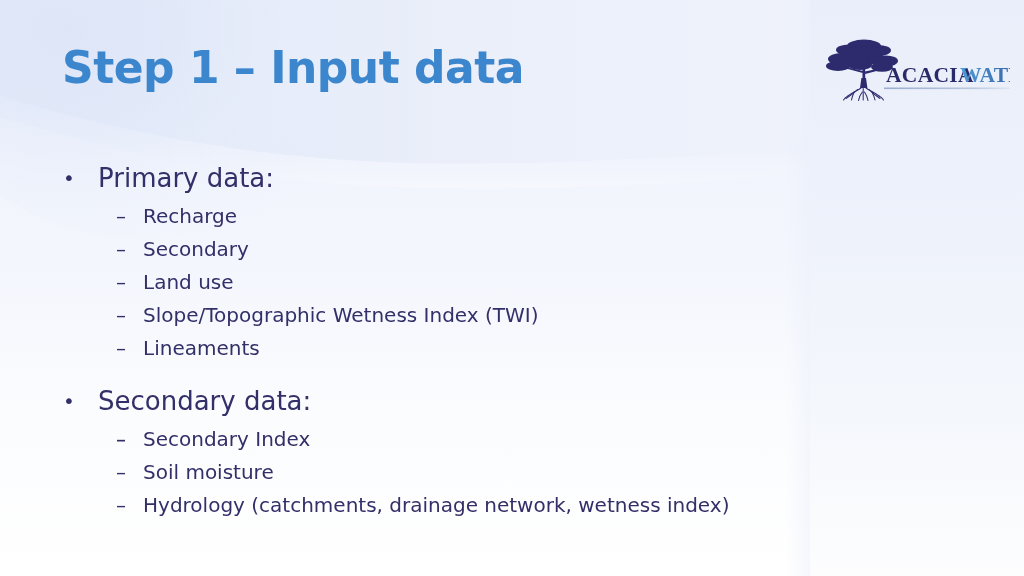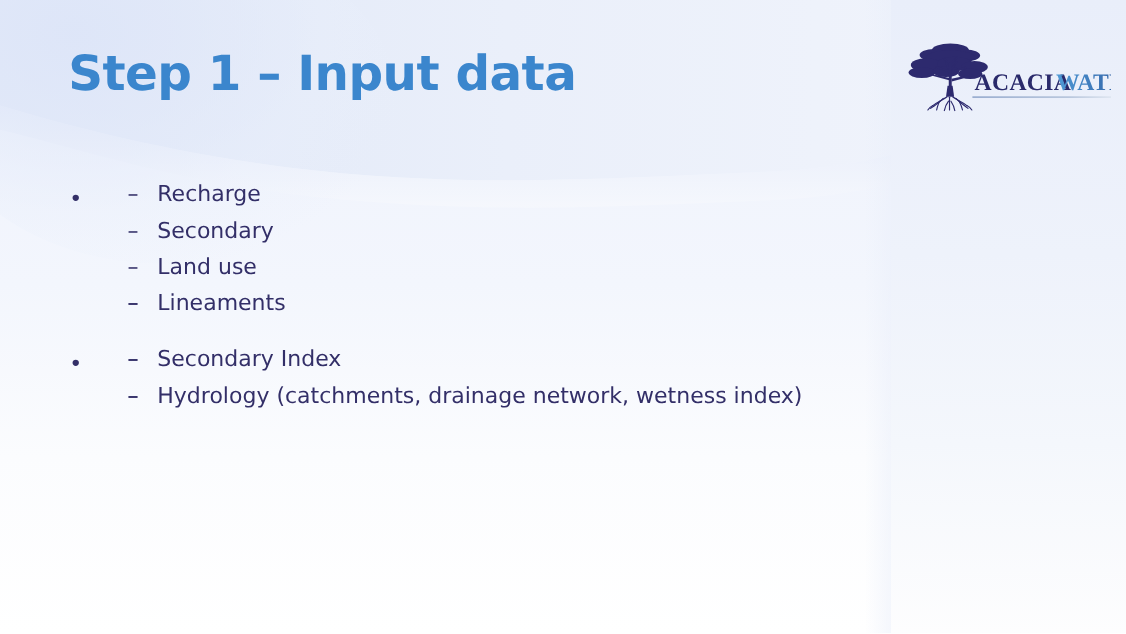--- a/index.html
+++ b/index.html
@@ -232,59 +232,63 @@
 
       <rect x="60" y="53.5" width="126" height="1.6" fill="url(#ruleGrad)"></rect>
     </svg>
   </div>
 
   <div class="body">
 
     <div>
       <div class="lvl1">
         <span class="marker">•</span>
+        <span>Primary data:</span>
       </div>
 
       <div class="lvl2">
         <span class="marker">–</span>
         <span>Recharge</span>
       </div>
       <div class="lvl2">
         <span class="marker">–</span>
         <span>Secondary</span>
       </div>
       <div class="lvl2">
         <span class="marker">–</span>
         <span>Land use</span>
       </div>
       <div class="lvl2">
         <span class="marker">–</span>
+        <span>Slope/Topographic Wetness Index (TWI)</span>
       </div>
       <div class="lvl2">
         <span class="marker">–</span>
         <span>Lineaments</span>
       </div>
     </div>
 
     <div class="group-gap"></div>
 
     <div>
       <div class="lvl1">
         <span class="marker">•</span>
+        <span>Secondary data:</span>
       </div>
 
       <div class="lvl2">
         <span class="marker">–</span>
       </div>
       <div class="lvl2">
         <span class="marker">–</span>
         <span>Secondary Index</span>
       </div>
       <div class="lvl2">
         <span class="marker">–</span>
+        <span>Soil moisture</span>
       </div>
       <div class="lvl2">
         <span class="marker">–</span>
         <span>Hydrology (catchments, drainage network, wetness index)</span>
       </div>
     </div>
 
   </div>
 
 </div>

